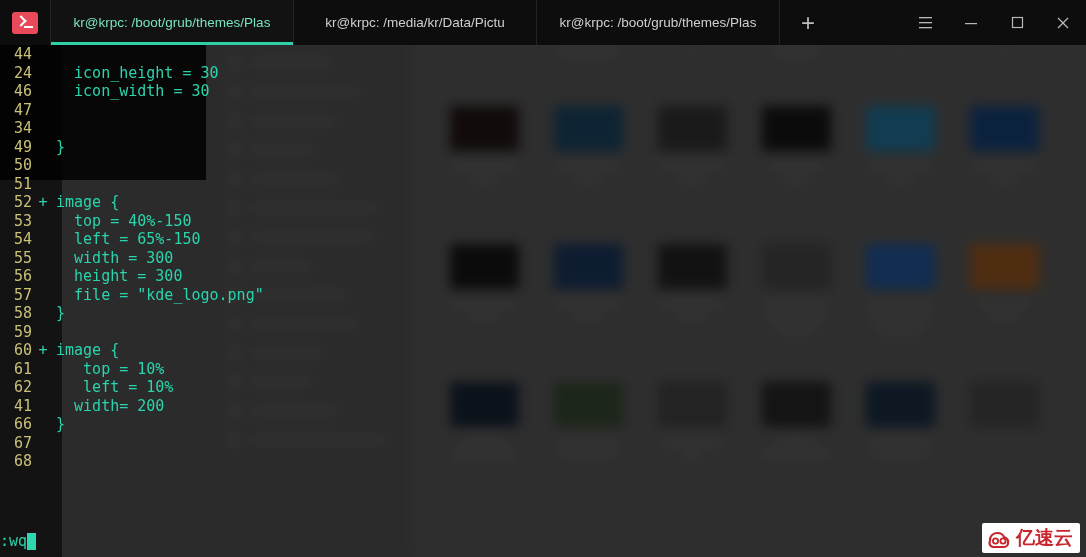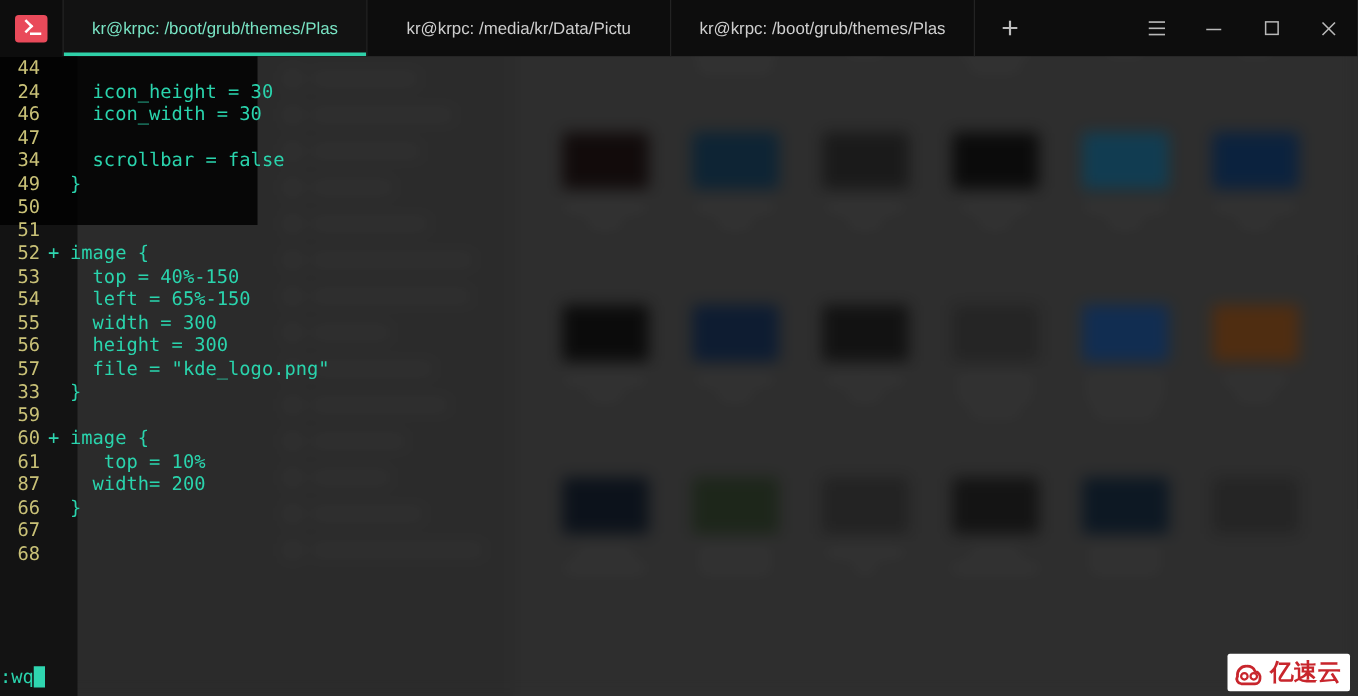--- a/index.html
+++ b/index.html
@@ -520,35 +520,36 @@
     </div>
 
     <div id="content">
       <div id="dark-patch2"></div>
       <div id="dark-patch"></div>
       <div id="code">
           <div class="ln-row"><span class="lnum">44</span><span class="sign"></span><span class="ctext"></span></div>
           <div class="ln-row"><span class="lnum">24</span><span class="sign"></span><span class="ctext">  icon_height = 30</span></div>
           <div class="ln-row"><span class="lnum">46</span><span class="sign"></span><span class="ctext">  icon_width = 30</span></div>
           <div class="ln-row"><span class="lnum">47</span><span class="sign"></span><span class="ctext"></span></div>
-          <div class="ln-row"><span class="lnum">34</span><span class="sign"></span><span class="ctext">  scrollbar = false</span></div>
+          <div class="ln-row"><span class="lnum">34</span><span class="sign"></span></div>
           <div class="ln-row"><span class="lnum">49</span><span class="sign"></span><span class="ctext">}</span></div>
           <div class="ln-row"><span class="lnum">50</span><span class="sign"></span><span class="ctext"></span></div>
           <div class="ln-row"><span class="lnum">51</span><span class="sign"></span><span class="ctext"></span></div>
           <div class="ln-row"><span class="lnum">52</span><span class="sign">+</span><span class="ctext">image {</span></div>
           <div class="ln-row"><span class="lnum">53</span><span class="sign"></span><span class="ctext">  top = 40%-150</span></div>
           <div class="ln-row"><span class="lnum">54</span><span class="sign"></span><span class="ctext">  left = 65%-150</span></div>
           <div class="ln-row"><span class="lnum">55</span><span class="sign"></span><span class="ctext">  width = 300</span></div>
           <div class="ln-row"><span class="lnum">56</span><span class="sign"></span><span class="ctext">  height = 300</span></div>
           <div class="ln-row"><span class="lnum">57</span><span class="sign"></span><span class="ctext">  file = "kde_logo.png"</span></div>
-          <div class="ln-row"><span class="lnum">33</span><span class="sign"></span><span class="ctext">}</span></div>
+          <div class="ln-row"><span class="lnum">58</span><span class="sign"></span><span class="ctext">}</span></div>
           <div class="ln-row"><span class="lnum">59</span><span class="sign"></span><span class="ctext"></span></div>
           <div class="ln-row"><span class="lnum">60</span><span class="sign">+</span><span class="ctext">image {</span></div>
           <div class="ln-row"><span class="lnum">61</span><span class="sign"></span><span class="ctext">   top = 10%</span></div>
-          <div class="ln-row"><span class="lnum">87</span><span class="sign"></span><span class="ctext">  width= 200</span></div>
+          <div class="ln-row"><span class="lnum">62</span><span class="sign"></span><span class="ctext">   left = 10%</span></div>
+          <div class="ln-row"><span class="lnum">41</span><span class="sign"></span><span class="ctext">  width= 200</span></div>
           <div class="ln-row"><span class="lnum">66</span><span class="sign"></span><span class="ctext">}</span></div>
           <div class="ln-row"><span class="lnum">67</span><span class="sign"></span><span class="ctext"></span></div>
           <div class="ln-row"><span class="lnum">68</span><span class="sign"></span><span class="ctext"></span></div>
         </div>
       <div id="cmdline">
         <span>:wq</span><span id="cursor"></span>
       </div>
     </div>
 
     <div id="watermark">

